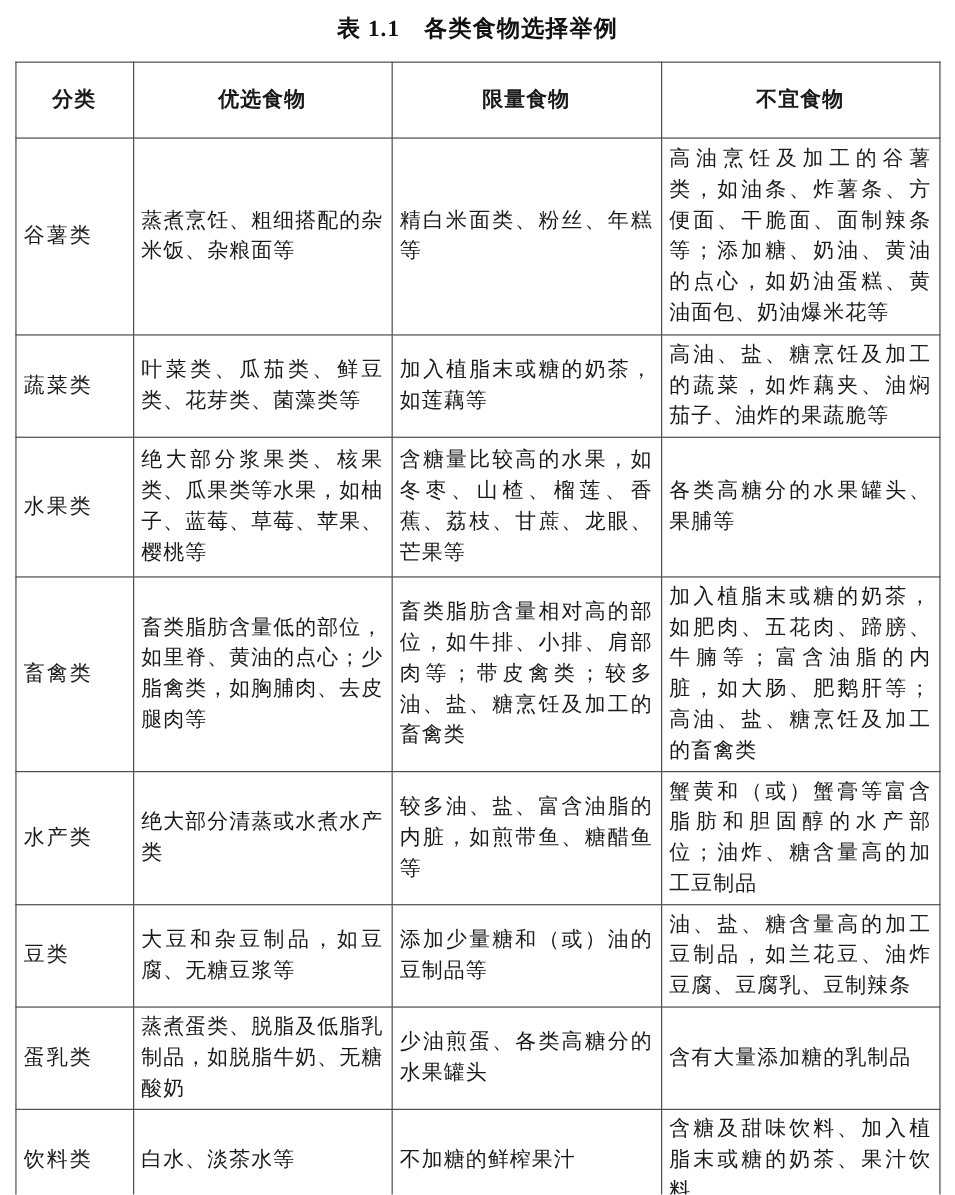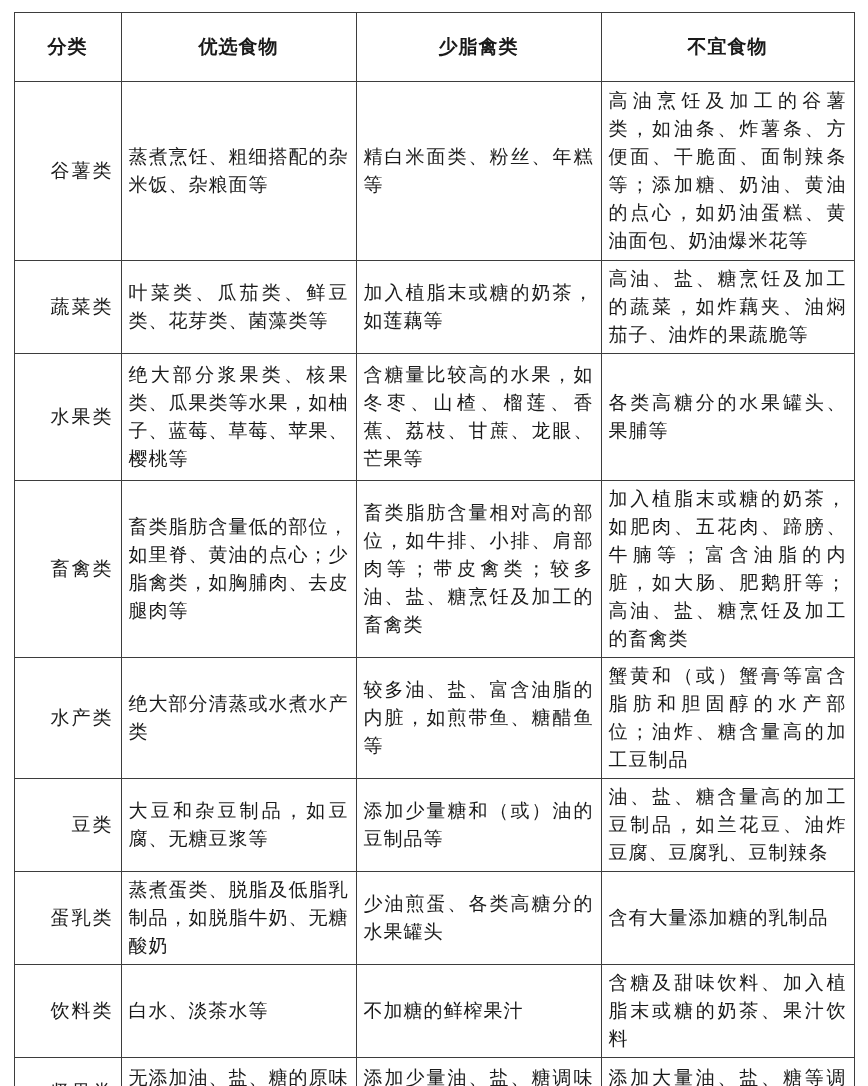--- a/index.html
+++ b/index.html
@@ -45,21 +45,21 @@
     padding: 4px 7px;
     box-sizing: border-box;
   }
   .food-table thead tr { height: 38px; }
   .food-table th {
     font-weight: bold;
     text-align: center;
     padding: 20px 4px;
   }
   .food-table td.cat {
-    text-align: right;
+    text-align: left;
     letter-spacing: 2px;
   }
   .food-table td.txt {
     text-align: justify;
     text-justify: inter-ideograph;
     margin-left: 47px;
   }
   
   .food-table tbody tr:nth-child(1) { height: 179px; }
   .food-table tbody tr:nth-child(2) { height: 75px;  }
@@ -68,33 +68,34 @@
   .food-table tbody tr:nth-child(5) { height: 119px; }
   .food-table tbody tr:nth-child(6) { height: 78px;  }
   .food-table tbody tr:nth-child(7) { height: 87px;  }
   .food-table tbody tr:nth-child(8) { height: 81px;  }
   .food-table tbody tr:nth-child(9) { height: 69px;  }
 </style>
 </head>
 <body>
 
 <div class="page">
+  <h1 class="doc-title">表 1.1　各类食物选择举例</h1>
 
   <table class="food-table">
     <colgroup>
       <col class="c1">
         <col class="c2">
         <col class="c3">
         <col class="c4">
     </colgroup>
     <thead>
       <tr>
         <th>分类</th>
         <th>优选食物</th>
-        <th>少脂禽类</th>
+        <th>限量食物</th>
         <th>不宜食物</th>
       </tr>
     </thead>
     <tbody>
       <tr>
         <td class="cat">谷薯类</td>
         <td class="txt">蒸煮烹饪、粗细搭配的杂米饭、杂粮面等</td>
         <td class="txt">精白米面类、粉丝、年糕等</td>
         <td class="txt">高油烹饪及加工的谷薯类，如油条、炸薯条、方便面、干脆面、面制辣条等；添加糖、奶油、黄油的点心，如奶油蛋糕、黄油面包、奶油爆米花等</td>
       </tr>

